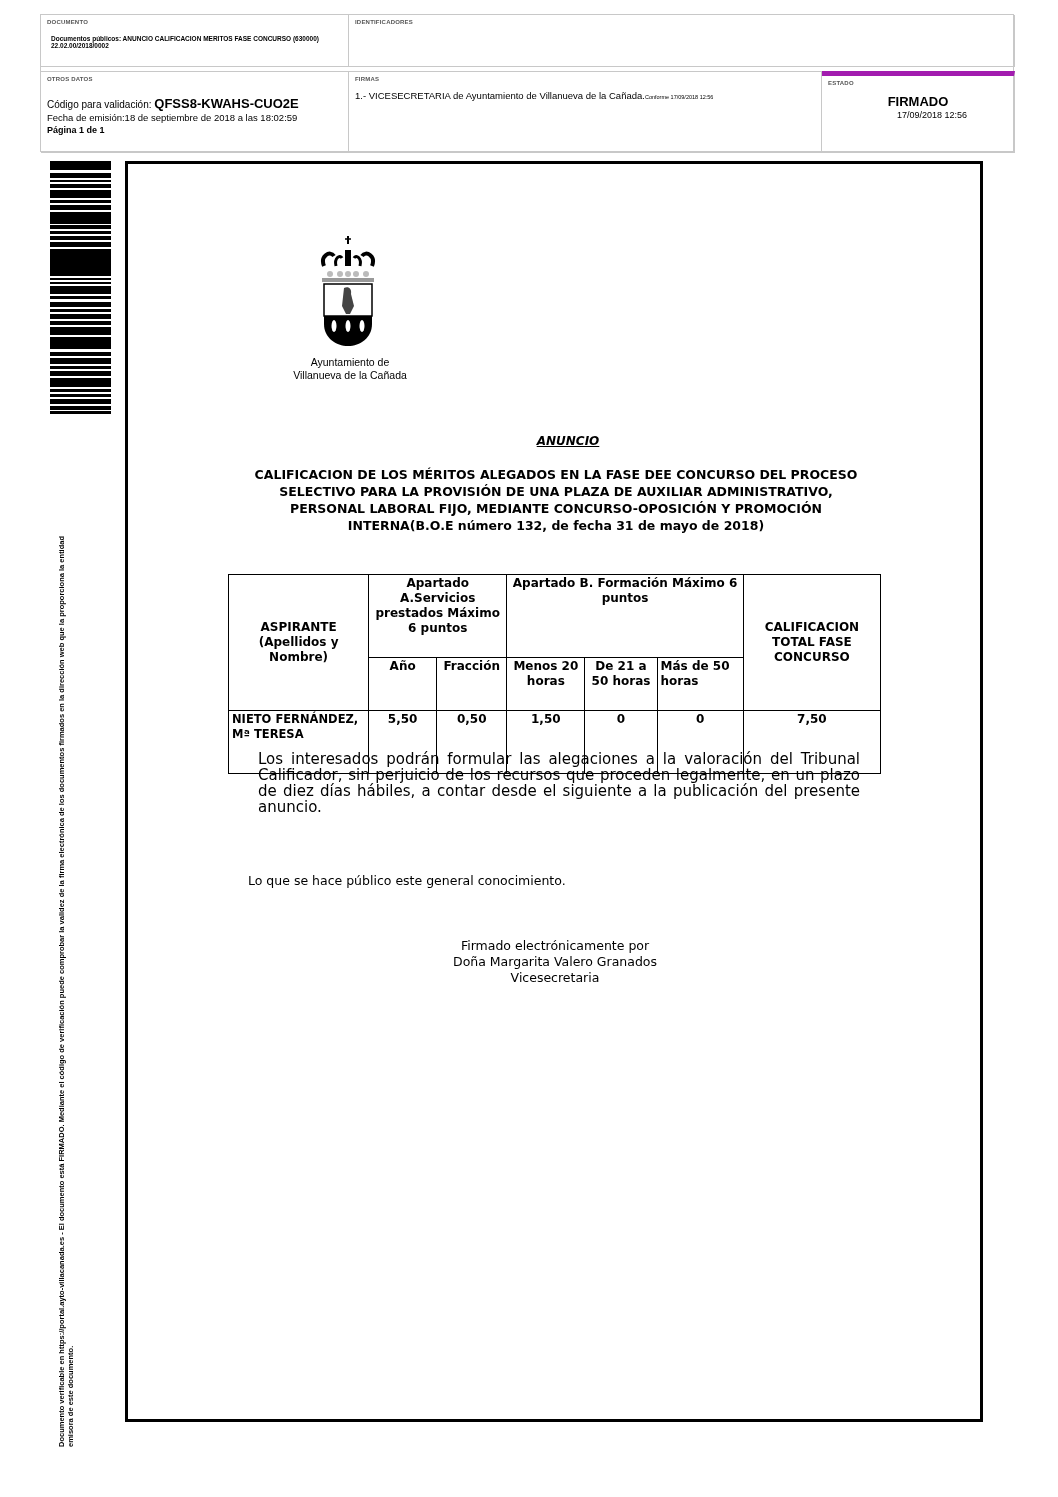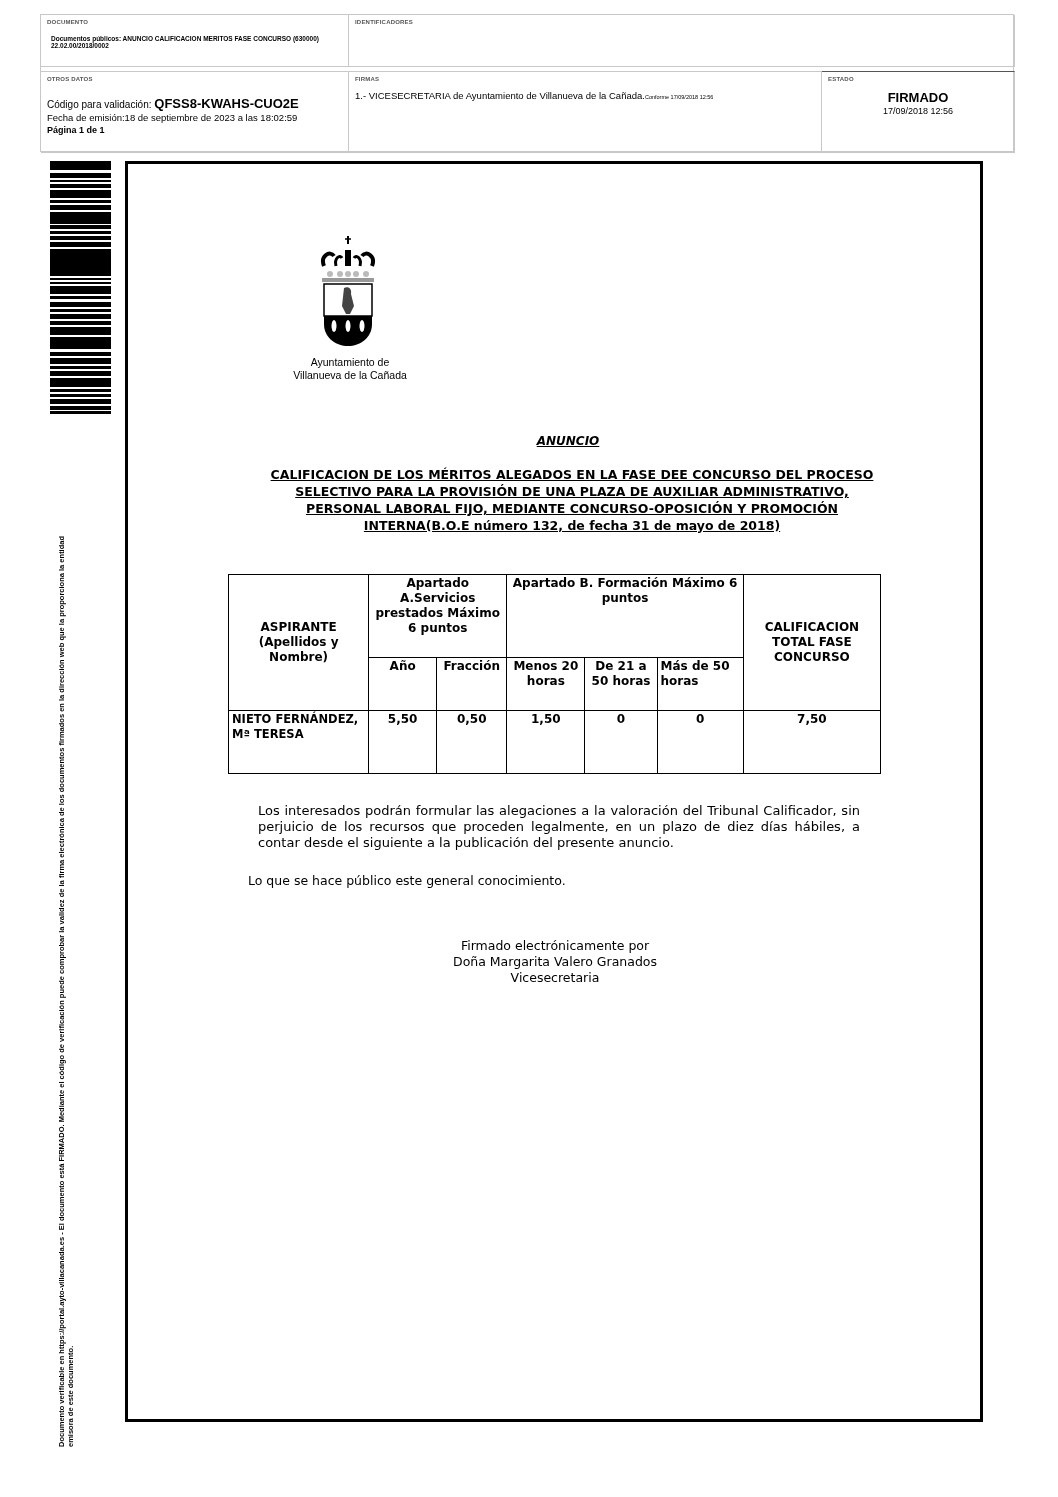--- a/index.html
+++ b/index.html
@@ -6,59 +6,59 @@
   body { width: 1058px; height: 1497px; position: relative; overflow: hidden; font-family: "Liberation Sans", sans-serif; color: #000; }
 
   
   .hdr { position: absolute; left: 40px; top: 14px; width: 974px; height: 138px; border: 1px solid #c8c8c8; box-sizing: border-box; }
   .hdr .cell { position: absolute; border-right: 1px solid #c8c8c8; border-bottom: 1px solid #c8c8c8; box-sizing: border-box; }
   .lbl { font-size: 6px; font-weight: bold; color: #555; letter-spacing: 0.2px; position: absolute; left: 6px; top: 4px; text-transform: uppercase; }
   .c-doc { left: 0; top: 0; width: 308px; height: 52px; }
   .c-ident { left: 308px; top: 0; width: 666px; height: 52px; border-right: none; }
   .c-otros { left: 0; top: 56px; width: 308px; height: 82px; border-bottom: none; border-top: 1px solid #c8c8c8; }
   .c-firmas { left: 308px; top: 56px; width: 473px; height: 82px; border-bottom: none; border-top: 1px solid #c8c8c8; }
-  .c-estado { left: 781px; top: 56px; width: 193px; height: 82px; border-right: none; border-bottom: none; border-top: 1px solid #a21caf; }
+  .c-estado { left: 781px; top: 56px; width: 193px; height: 82px; border-right: none; border-bottom: none; border-top: 5px solid #a21caf; }
   .doc-val { position: absolute; left: 10px; top: 20px; font-size: 6.5px; font-weight: bold; line-height: 7px; width: 280px; }
   .otros-code { position: absolute; left: 6px; top: 24px; font-size: 10px; }
   .otros-code b { font-size: 13px; font-weight: bold; }
   .otros-fecha { position: absolute; left: 6px; top: 40px; font-size: 9.5px; }
   .otros-pag { position: absolute; left: 6px; top: 53px; font-size: 9px; font-weight: bold; }
   .firmas-line { position: absolute; left: 6px; top: 18px; font-size: 9.5px; white-space: nowrap; }
   .firmas-line small { font-size: 5.5px; }
   .estado-main { position: absolute; left: 0; width: 100%; top: 18px; text-align: center; font-size: 13px; font-weight: bold; }
-  .estado-date { position: absolute; left: 0; width: 100%; top: 34px; text-align: center; font-size: 9px; }
+  .estado-date { position: absolute; left: 14px; width: 100%; top: 34px; text-align: center; font-size: 9px; }
 
   
   .barcode { position: absolute; left: 50px; top: 161px; width: 61px; height: 253px; }
   .barcode div { position: absolute; left: 0; width: 61px; background: #000; }
 
   
   .side { position: absolute; left: 57px; top: 1447px; transform-origin: 0 0; transform: rotate(-90deg); width: 1010px; font-size: 7.5px; line-height: 9px; font-weight: bold; }
 
   
   .frame { position: absolute; left: 125px; top: 161px; width: 858px; height: 1261px; border: 3px solid #000; box-sizing: border-box; }
 
   
   .logo { position: absolute; left: 253px; top: 236px; width: 120px; margin-left: 37px; }
   .logo svg { display: block; margin-left: 28px; }
   .logo-text { font-size: 10.5px; text-align: center; line-height: 13px; margin-top: 8px; }
 
   .anuncio { position: absolute; left: 0; width: 1136px; top: 434px; text-align: center; font-family: "DejaVu Sans", sans-serif; font-weight: bold; font-style: italic; font-size: 12px; text-decoration: underline; }
-  .titulo { position: absolute; left: 256px; width: 632px; top: 466px; text-align: center; font-family: "DejaVu Sans", sans-serif; font-weight: bold; font-size: 12.5px; line-height: 17px; text-decoration: underline; }
+  .titulo { position: absolute; left: 240px; width: 632px; top: 466px; text-align: center; font-family: "DejaVu Sans", sans-serif; font-weight: bold; font-size: 12.5px; line-height: 17px; }
 
   table.grid { position: absolute; left: 228px; top: 574px; width: 653px; border-collapse: collapse; font-family: "DejaVu Sans", sans-serif; font-size: 12px; font-weight: bold; }
   table.grid td { border: 1.5px solid #000; vertical-align: top; text-align: center; padding: 1px 3px; line-height: 15px; }
   .row-head1 td { height: 80px; margin-top: 9px; }
   .row-head2 td { height: 50px; }
   .row-data td { height: 60px; vertical-align: bottom; padding-bottom: 2px; }
   td.name { text-align: left !important; vertical-align: top !important; font-weight: normal; font-family: "DejaVu Sans", sans-serif; font-weight: bold; font-size: 11.5px; }
   td.vc { vertical-align: middle !important; }
   td.left { text-align: left !important; }
 
-  .para { position: absolute; left: 258px; width: 602px; top: 803px; font-size: 13px; line-height: 16px; text-align: justify; font-family: "DejaVu Sans", sans-serif; }
+  .para { position: absolute; left: 258px; width: 602px; top: 751px; font-size: 15px; line-height: 16px; text-align: justify; font-family: "DejaVu Sans", sans-serif; }
   .publico { position: absolute; left: 248px; top: 873px; font-size: 12.5px; font-family: "DejaVu Sans", sans-serif; }
   .firma { position: absolute; left: 440px; width: 230px; top: 938px; text-align: center; font-size: 12.5px; line-height: 16px; font-family: "DejaVu Sans", sans-serif; }
   .footer { position: absolute; left: 245px; width: 620px; top: 1369px; text-align: center; font-size: 10.5px; line-height: 20px; font-family: "Liberation Sans Narrow", "Liberation Sans", sans-serif; }
   .footer .sp { display: inline-block; width: 22px; }
 </style>
 </head>
 <body>
 
 <div class="hdr">
   <div class="cell c-doc">
@@ -67,21 +67,21 @@
   </div>
   <div class="cell c-ident">
     <span class="lbl">IDENTIFICADORES</span>
   </div>
   <div class="cell c-otros">
     <span class="lbl">OTROS DATOS</span>
     <div class="otros-code">
       <span>Código para validación:</span>
       <b>QFSS8-KWAHS-CUO2E</b>
     </div>
-    <div class="otros-fecha">Fecha de emisión:18 de septiembre de 2023 a las 18:02:59</div>
+    <div class="otros-fecha">Fecha de emisión:18 de septiembre de 2018 a las 18:02:59</div>
     <div class="otros-pag">Página 1 de 1</div>
   </div>
   <div class="cell c-firmas">
     <span class="lbl">FIRMAS</span>
     <div class="firmas-line">
       <span>1.- VICESECRETARIA de Ayuntamiento de Villanueva de la Cañada.</span><small>Conforme 17/09/2018 12:56</small>
     </div>
   </div>
   <div class="cell c-estado">
     <span class="lbl">ESTADO</span>

